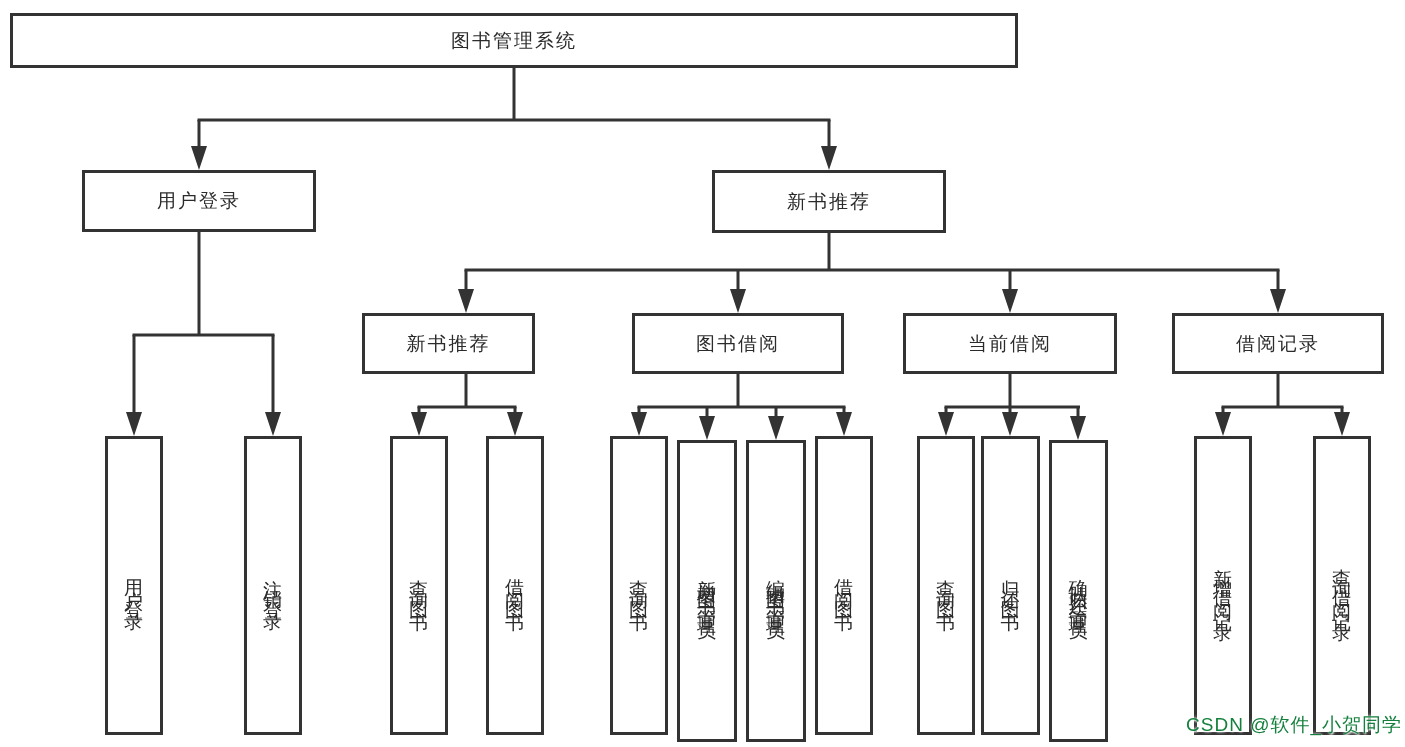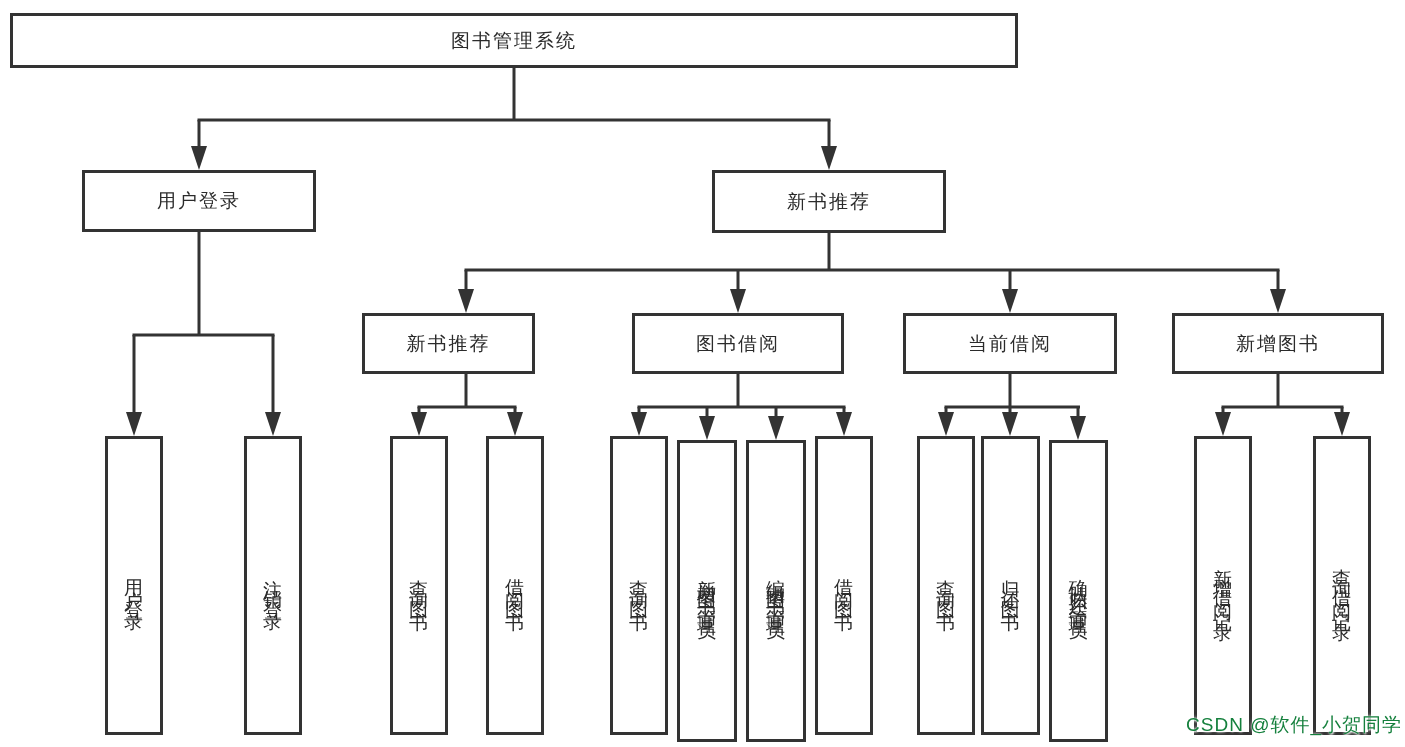--- a/index.html
+++ b/index.html
@@ -110,21 +110,21 @@
   <div class="node hbox" style="left:362px;top:313px;width:173px;height:61px">
     <span>新书推荐</span>
   </div>
   <div class="node hbox" style="left:632px;top:313px;width:212px;height:61px">
     <span>图书借阅</span>
   </div>
   <div class="node hbox" style="left:903px;top:313px;width:214px;height:61px">
     <span>当前借阅</span>
   </div>
   <div class="node hbox" style="left:1172px;top:313px;width:212px;height:61px">
-    <span>新增图书</span>
+    <span>借阅记录</span>
   </div>
 
   <div class="node vbox" style="left:105px;top:436px;width:58px;height:299px">
     <span>用户登录</span>
   </div>
   <div class="node vbox" style="left:244px;top:436px;width:58px;height:299px">
     <span>注销登录</span>
   </div>
 
   <div class="node vbox" style="left:390px;top:436px;width:58px;height:299px">

